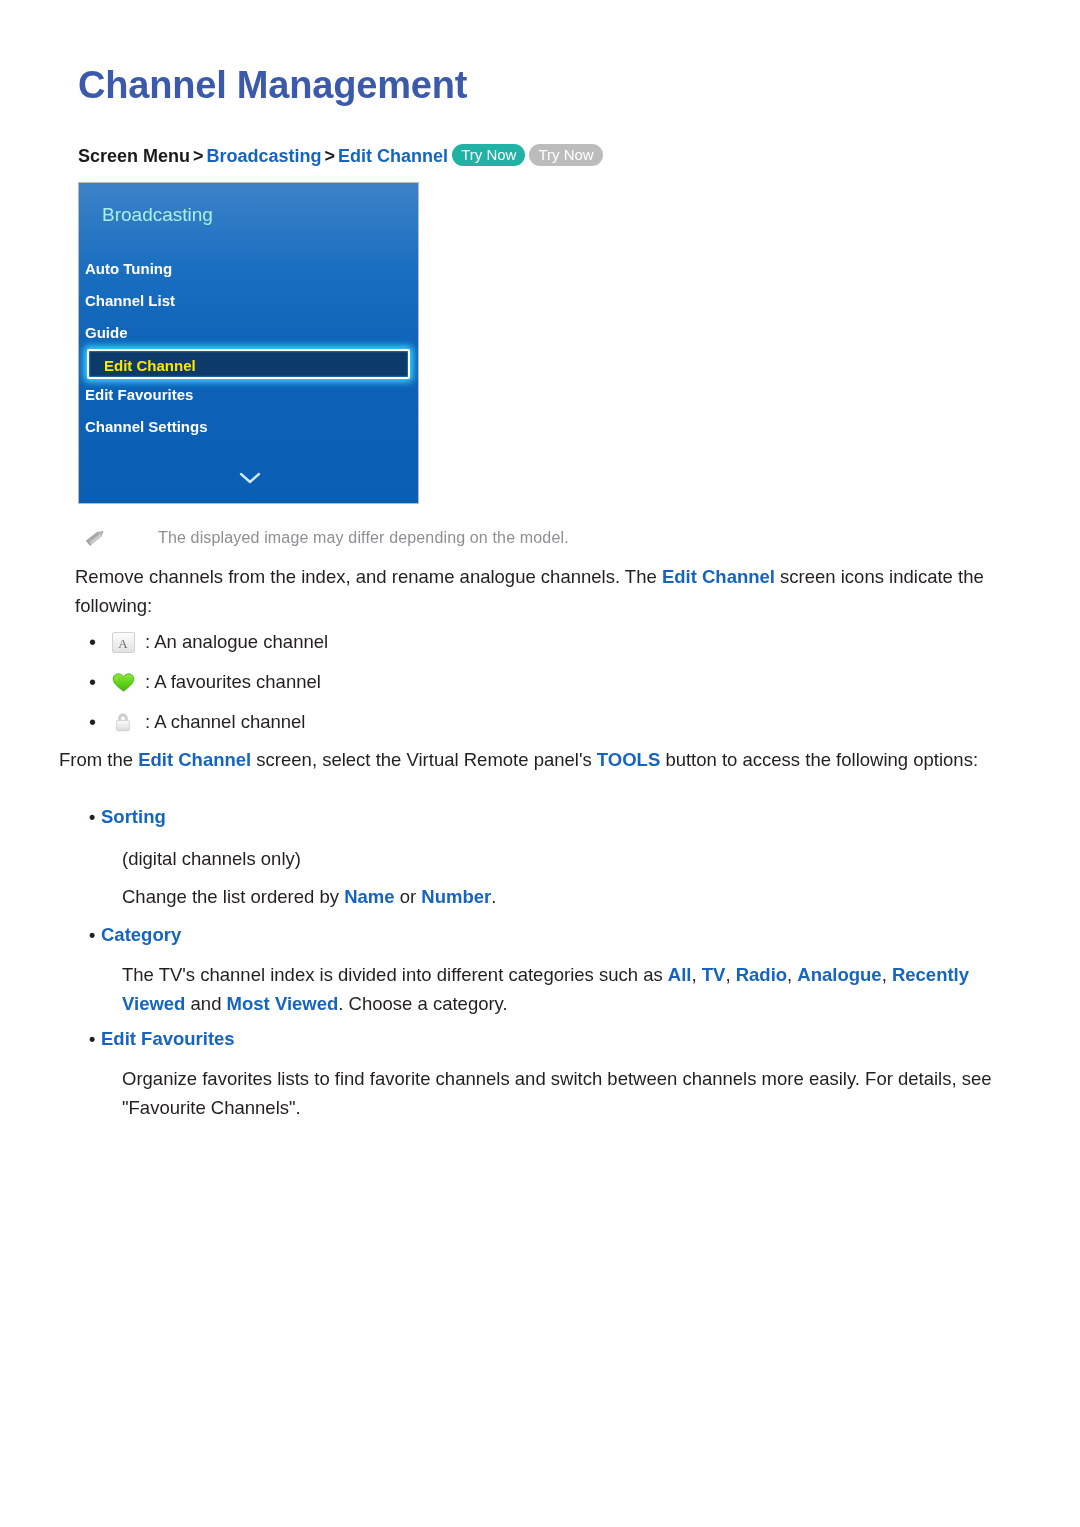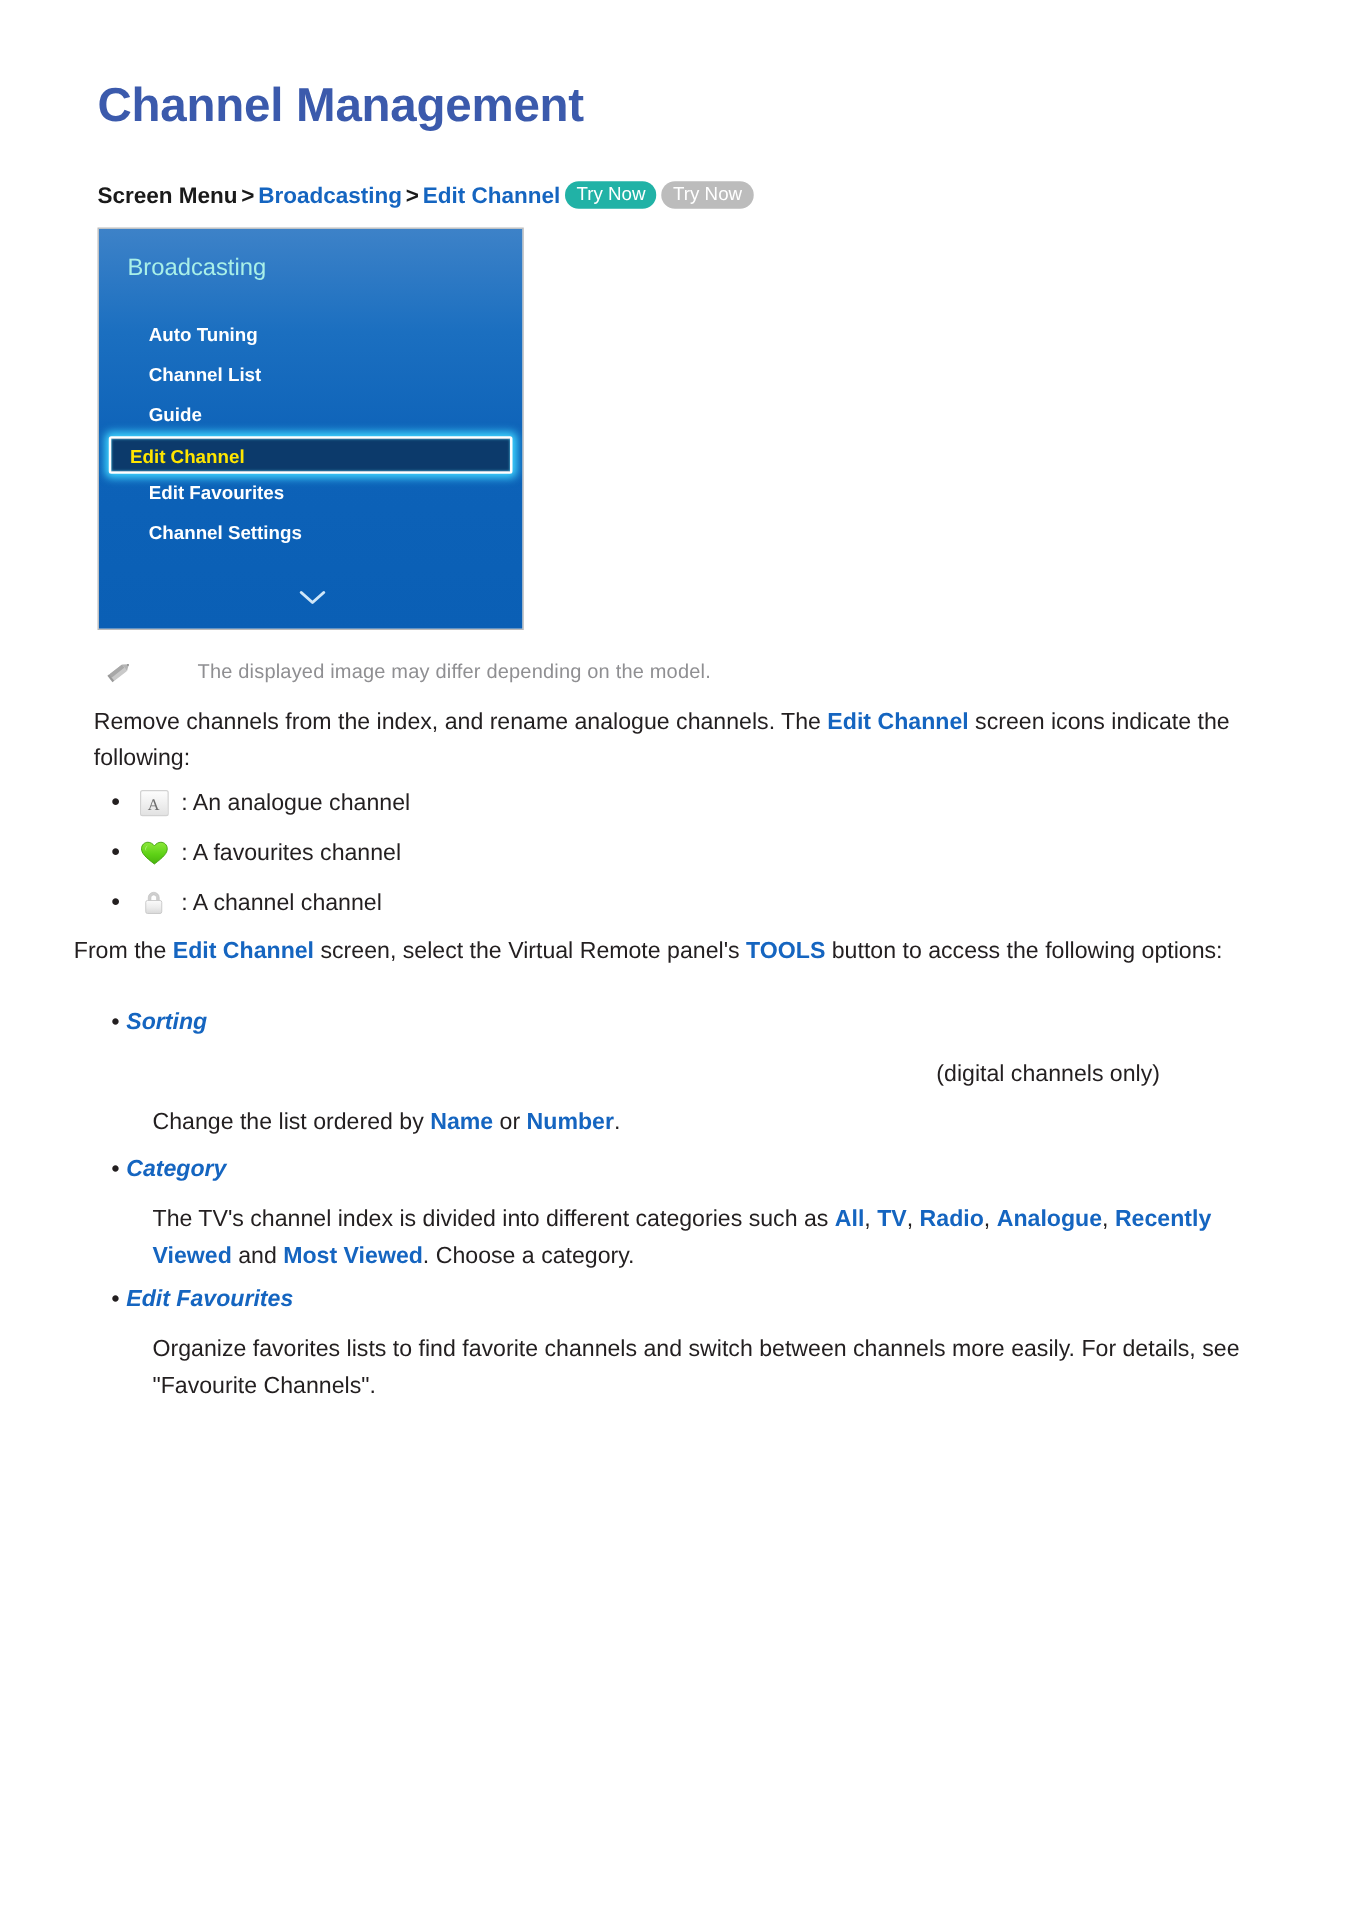--- a/index.html
+++ b/index.html
@@ -84,21 +84,21 @@
   .tv-menu-list {
     position: absolute;
     left: 0;
     top: 70px;
     width: 100%;
   }
   .tv-menu-item {
     position: relative;
     height: 32px;
     line-height: 32px;
-    padding-left: 40px;
+    padding-left: 6px;
     font-size: 15px;
     font-weight: bold;
     color: #ffffff;
     white-space: nowrap;
     box-sizing: border-box;
   }
   .tv-menu-item.selected {
     color: #ffe500;
     background: #0c3a6b;
     margin: 0 8px 0 8px;
@@ -196,39 +196,38 @@
     font-family: "Liberation Serif", serif;
   }
 
   
   .opt-head {
     position: absolute;
     font-size: 18.5px;
     font-weight: bold;
     color: #1565c0;
     white-space: nowrap;
-    font-style: italic;
   }
   .opt-head .b {
     display: inline-block;
     width: 26px;
     color: #231f20;
     font-size: 18px;
     padding-left: 14px;
     box-sizing: border-box;
   }
   .opt-body {
     position: absolute;
     font-size: 18.5px;
     line-height: 29px;
     color: #231f20;
   }
 
   .opt-sorting      { left: 75px;  top: 806px; }
-  .opt-sorting-b1   { left: 108px; top: 844px; width: 820px; text-align: right; }
+  .opt-sorting-b1   { left: 122px; top: 844px; width: 820px; }
   .opt-sorting-b2   { left: 122px; top: 882px; width: 820px; }
   .opt-category     { left: 75px;  top: 924px; }
   .opt-category-b   { left: 122px; top: 960px; width: 870px; }
   .opt-editfav      { left: 75px;  top: 1028px; }
   .opt-editfav-b    { left: 122px; top: 1064px; width: 890px; }
 </style>
 </head>
 <body>
 
 <div class="page">

